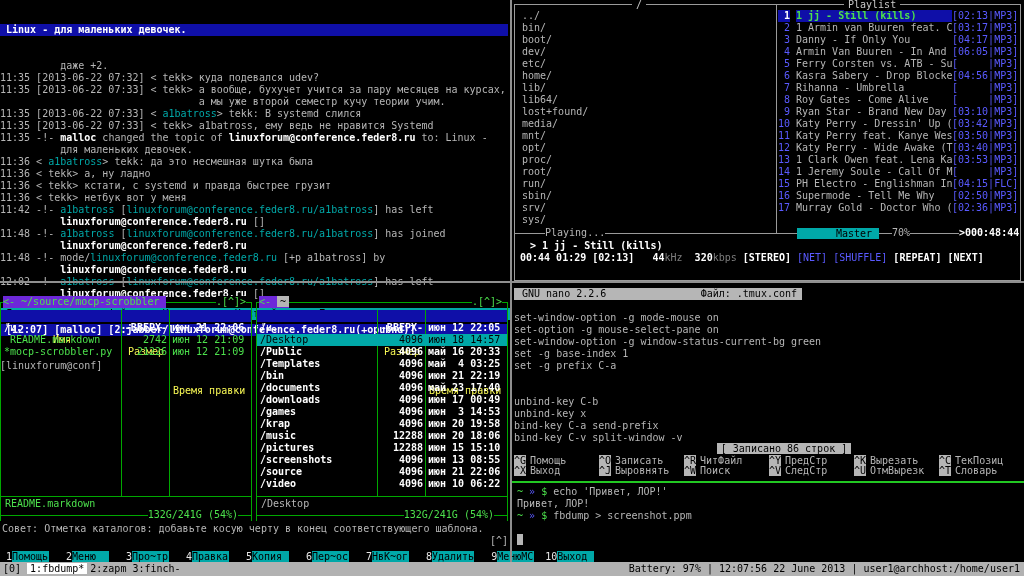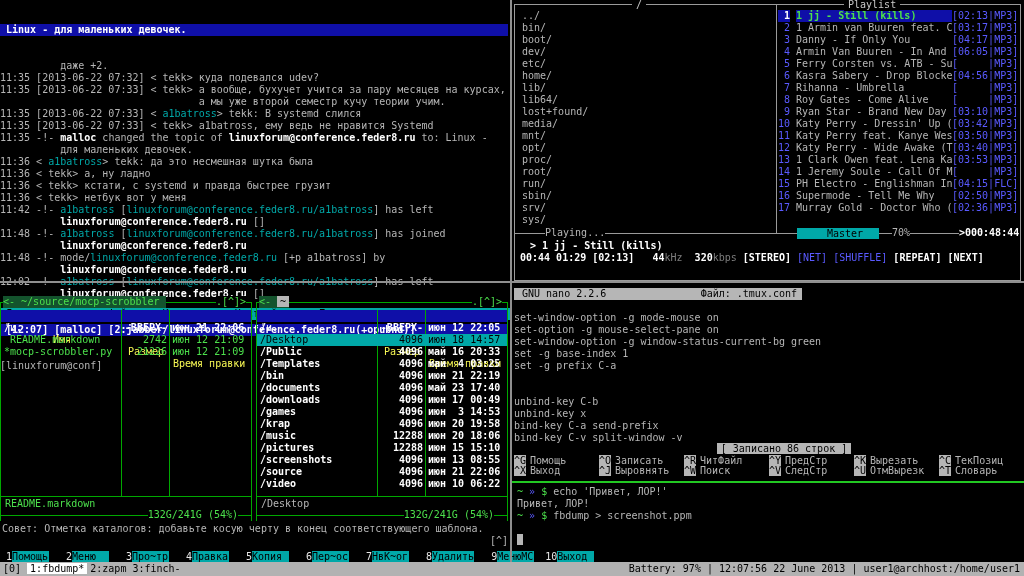--- a/index.html
+++ b/index.html
@@ -24,41 +24,41 @@
   .mochsep{position:absolute;left:3px;top:233px;width:503px;height:1px;background:#9a9a9a;}
   .moctag{position:absolute;top:-1px;background:#000;color:#c8c8c8;padding:0 4px;z-index:2;}
   .moclist{position:absolute;left:10px;top:10px;}
   .playlist{position:absolute;left:266px;top:10px;}
   .plnum{display:inline-block;width:12px;text-align:right;}
   .pltitle{display:inline-block;width:156px;margin-left:6px;}
   .plsel .plnum,.plsel .pltitle{background:#0f0fa8;}
   .selT{color:#4ce04c;font-weight:bold;}
   .onln{position:absolute;top:227px;background:#000;z-index:2;height:12px;}
   .volbar{position:absolute;left:285px;top:228px;width:82px;height:11px;background:#00a8a8;z-index:2;
-          color:#000;text-align:right;padding-right:16px;box-sizing:border-box;}
+          color:#000;text-align:right;padding-right:7px;box-sizing:border-box;}
   .mocinfo{position:absolute;left:8px;top:252px;}
   .ptrack{position:absolute;left:10px;top:265px;width:490px;height:11px;}
   .pfill{height:11px;background:#00b4b4;}
   
   .mc{position:absolute;left:0;top:284px;width:512px;height:278px;}
   .mcmenu{height:12px;background:#00a8a8;color:#000;}
   .mcpanel{position:absolute;top:12px;width:252px;height:226px;}
   .mcpanel .sideL,.mcpanel .sideR{position:absolute;top:6px;bottom:1px;width:1px;background:#00a800;}
   .sideL{left:0}.sideR{right:0}
   .mctitleline{position:absolute;left:1px;right:1px;top:6px;height:1px;background:#00a800;}
   .mcbotline{position:absolute;left:1px;right:1px;top:219px;height:1px;background:#00a800;}
   .mcminisep{position:absolute;left:1px;right:1px;top:200px;height:1px;background:#00a800;}
-  .mcttl{position:absolute;top:0;left:3px;background:#14532d;z-index:2;height:12px;}
+  .mcttl{position:absolute;top:0;left:3px;background:#6d28d9;z-index:2;height:12px;}
   .mcttlbox{background:#b6b6b6;color:#000;padding:0 3px;}
   .mccorner{position:absolute;top:0;right:6px;background:#000;z-index:2;height:12px;}
   .mchead{position:absolute;top:14px;left:1px;right:1px;height:12px;background:#0f0fa8;}
   .mchead .hsort{position:absolute;left:3px;color:#fff;}
   .mchead .hname{position:absolute;left:4px;width:114px;text-align:center;}
   .mchead .hsize{position:absolute;left:124px;width:42px;text-align:center;}
-  .mchead .hdate{position:absolute;left:172px;width:72px;text-align:center;}
+  .mchead .hdate{position:absolute;left:172px;width:72px;text-align:center;margin-top:27px;}
   .colsep1,.colsep2{position:absolute;top:14px;height:186px;width:1px;background:#00a800;}
   .colsep1{left:121px}.colsep2{left:169px}
   .mcrows{position:absolute;top:26px;left:1px;right:1px;}
   .mcrow{position:relative;height:12px;}
   .mcrow.mcsel{background:#00a8a8;}
   .mcname{position:absolute;left:3px;}
   .mcsize{position:absolute;left:123px;width:43px;text-align:right;}
   .mcdate{position:absolute;left:171px;}
   .mcmini{position:absolute;top:202px;left:5px;z-index:2;background:#000;height:12px;}
   .mcfree{position:absolute;top:213px;right:14px;z-index:3;background:#000;height:12px;}

